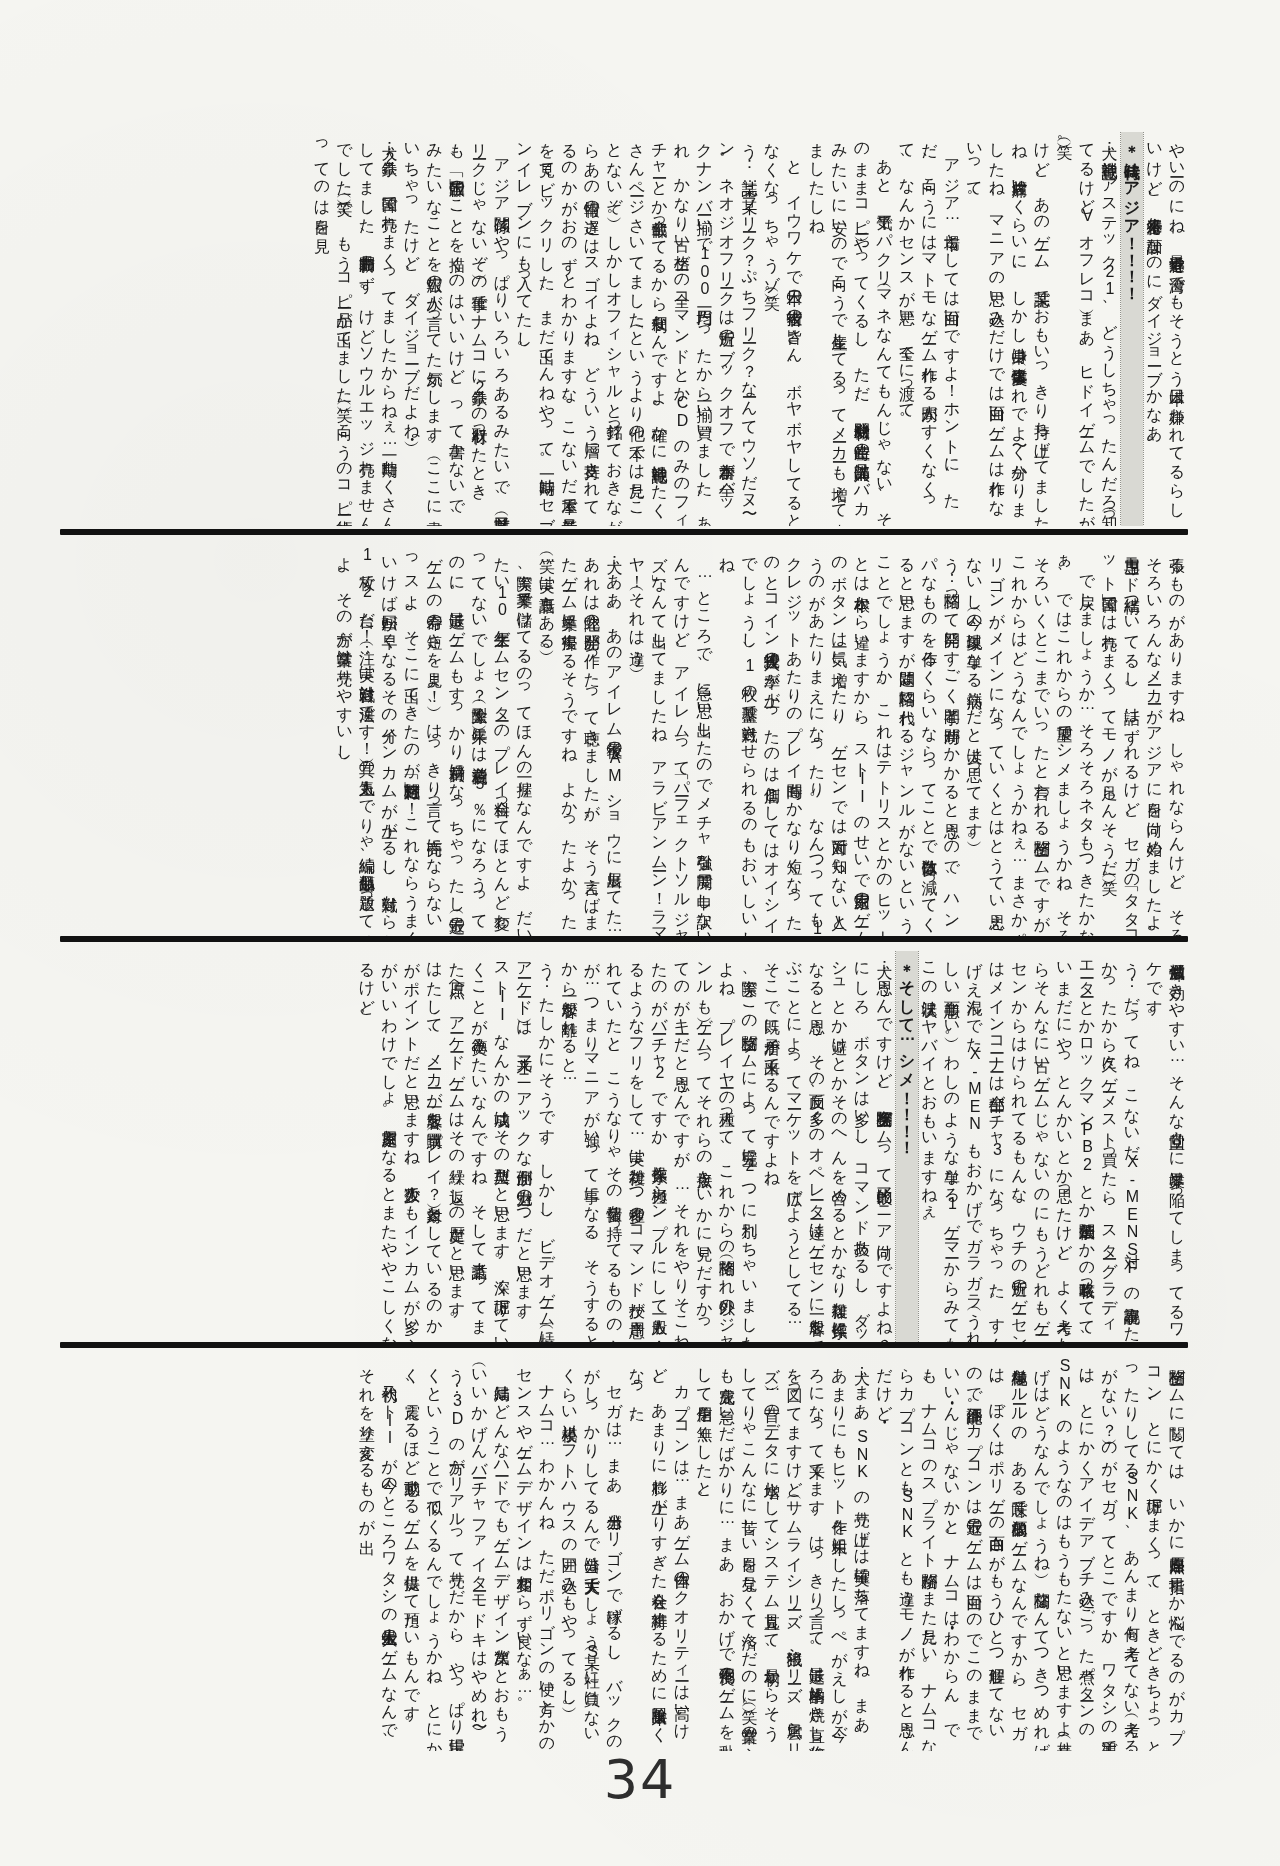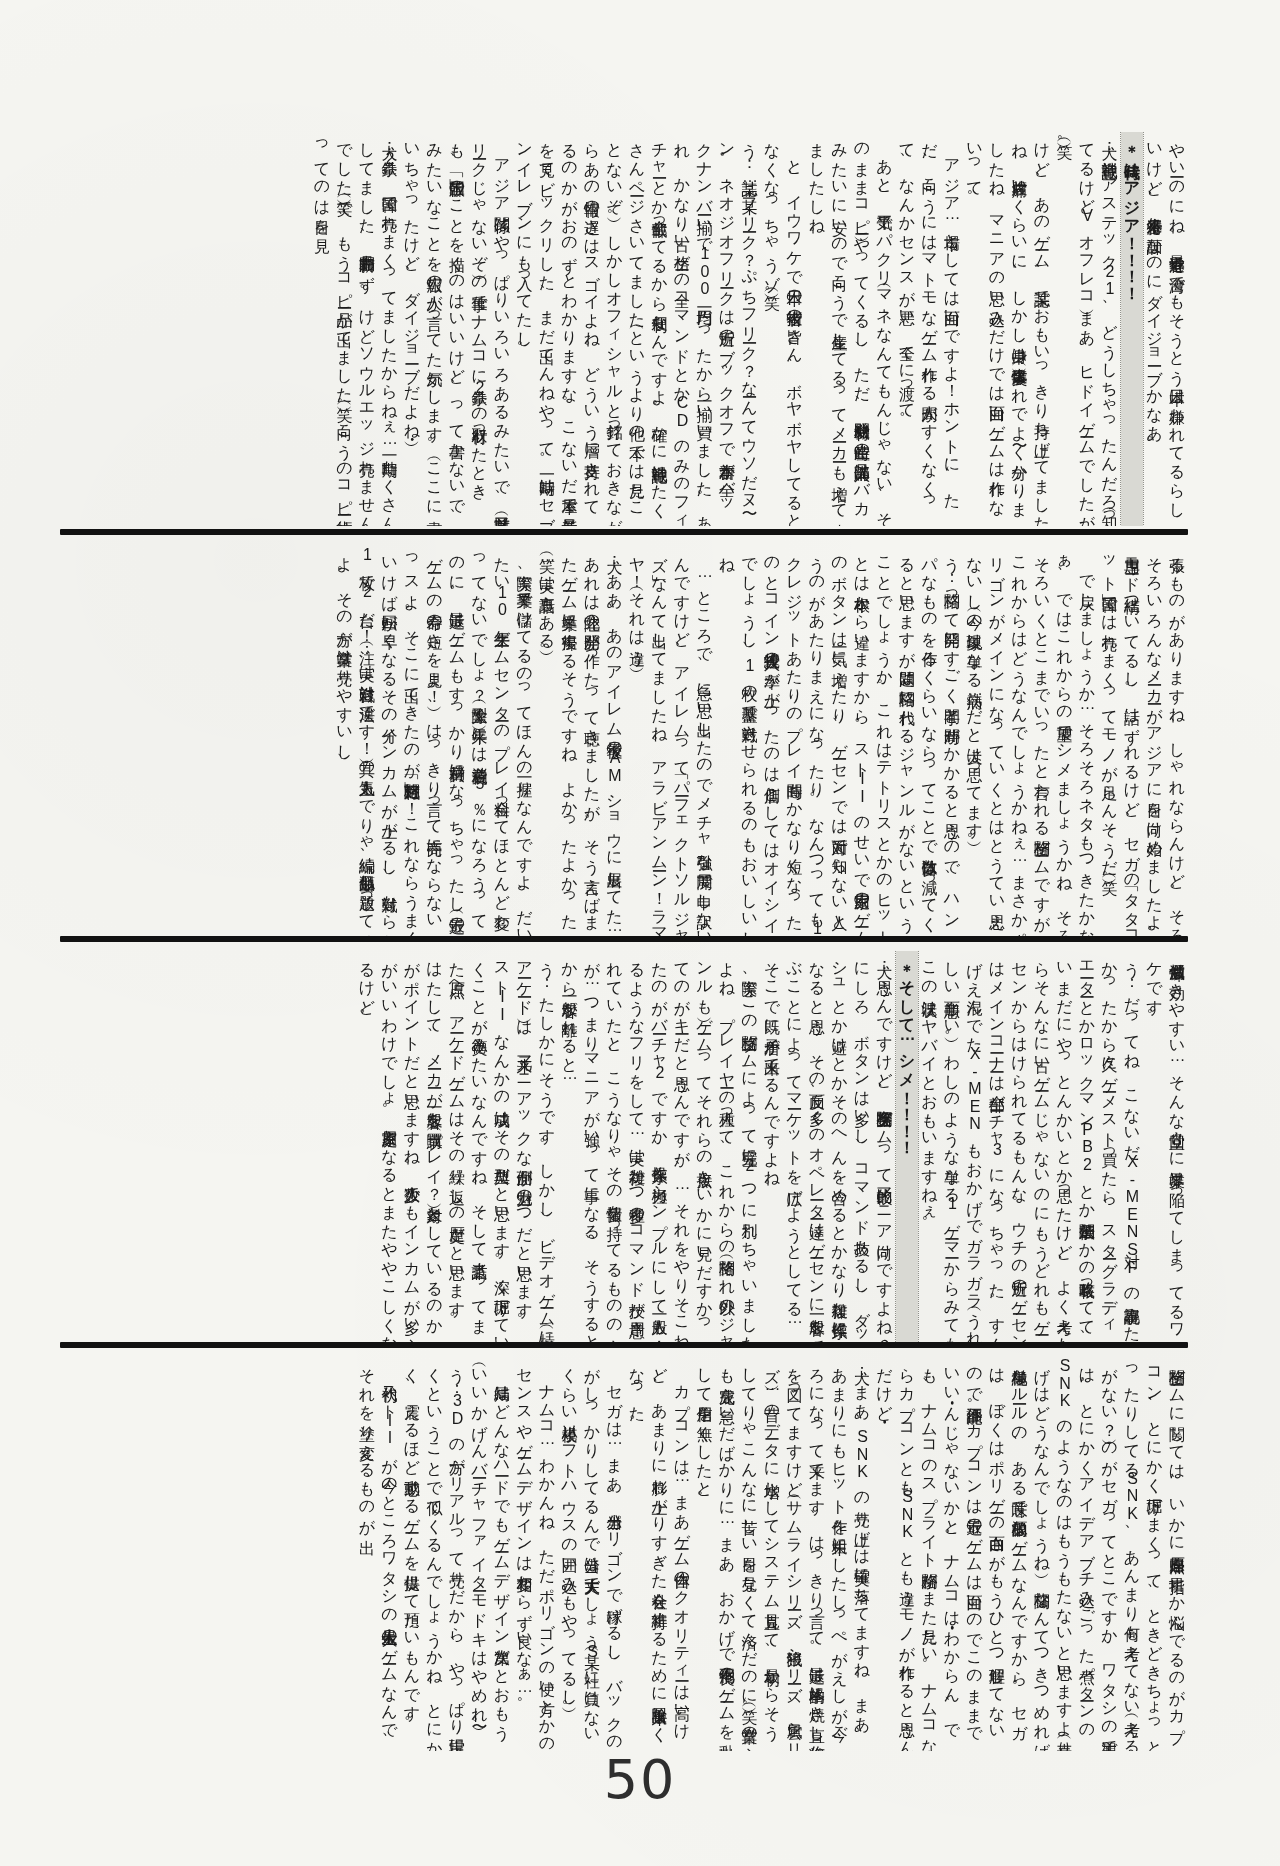--- a/index.html
+++ b/index.html
@@ -101,15 +101,15 @@
       <p>格闘ゲームに関しては、いかに原点回帰を目指すか悩んでるのがカプコン、とにかく堀下げまくって、ときどきちょっと戻ったりしてるSNK、あんまり何も考えてない（考える必要がない？）のがセガってとこですか、ワタシの主観では。とにかくアイデアブチ込みごった煮パターンのSNKのようなのはもうもたないと思いますよ（売り上げはどうなんでしょうね）。格闘なんてつきつめれば至極単純なルールの、ある意味で根源的なゲームなんですから。セガは、ぼくはポリゲーの面白さがもうひとつ理解してないので評価不能。カプコンは最近のゲームは面白いのでこのままでいい・・んじゃないかと。ナムコは・・・わからん、でも、ナムコのスプライト格闘がまた見たい。ナムコならカプコンともSNKとも違うモノが作れると思うんだけど・・</p>
       <p>犬：まあ、SNKの売り上げは確実に落ちてますね。まあ、あまりにもヒット作を粗末にしたしっぺがえしが今ごろになって来てます、はっきり言って。最近は本格的に焼き直し作戦を図ってますけど（サムライシリーズ、餓狼シリーズ、風雲シリーズ）…昔のデータに水増ししてシステム見直して、最初からそうしてりゃこんなに苦しい目を見なくて済んだのに（笑）。営業の方も完成を急いだばかりに…まあ、おかげで消化不良のゲームを乱出して信用を無くしたと。</p>
       <p>　カプコンは…まあゲーム自体のクオリティーは高いけど、あまりに膨れ上がりすぎた会社を維持するために冒険出来なくなった。</p>
       <p>　セガは…まあ、当分ポリゴンで稼げるし、バックの資本がしっかりしてるんで当分は大丈夫でしょう（某S社に負けないくらい小規模ソフトハウスの囲い込みもやってるし）。</p>
       <p>　ナムコ…わかんね、ただポリゴンの使い方とかのセンスやゲームデザインは相変わらず良いなぁ…。</p>
       <p>　結局はどんなハードでもゲームデザイン次第だとおもう（いいかげんバーチャファイターモドキはやめれ〜）。</p>
       <p>う：3Dの方がリアルって売りだから、やっぱり現実に近付くということで似てくるんでしょうかね。とにかく、震えるほど感動するゲームを提供して頂たいもんです。</p>
       <p>　初代ストIIが今のところワタシの人生最大のゲームなんで、それを塗り変えるものが出</p>
     </section>
 
-  <div class="page-number">50</div>
+  <div class="page-number">34</div>
 
 </div>
 
 </body></html>

